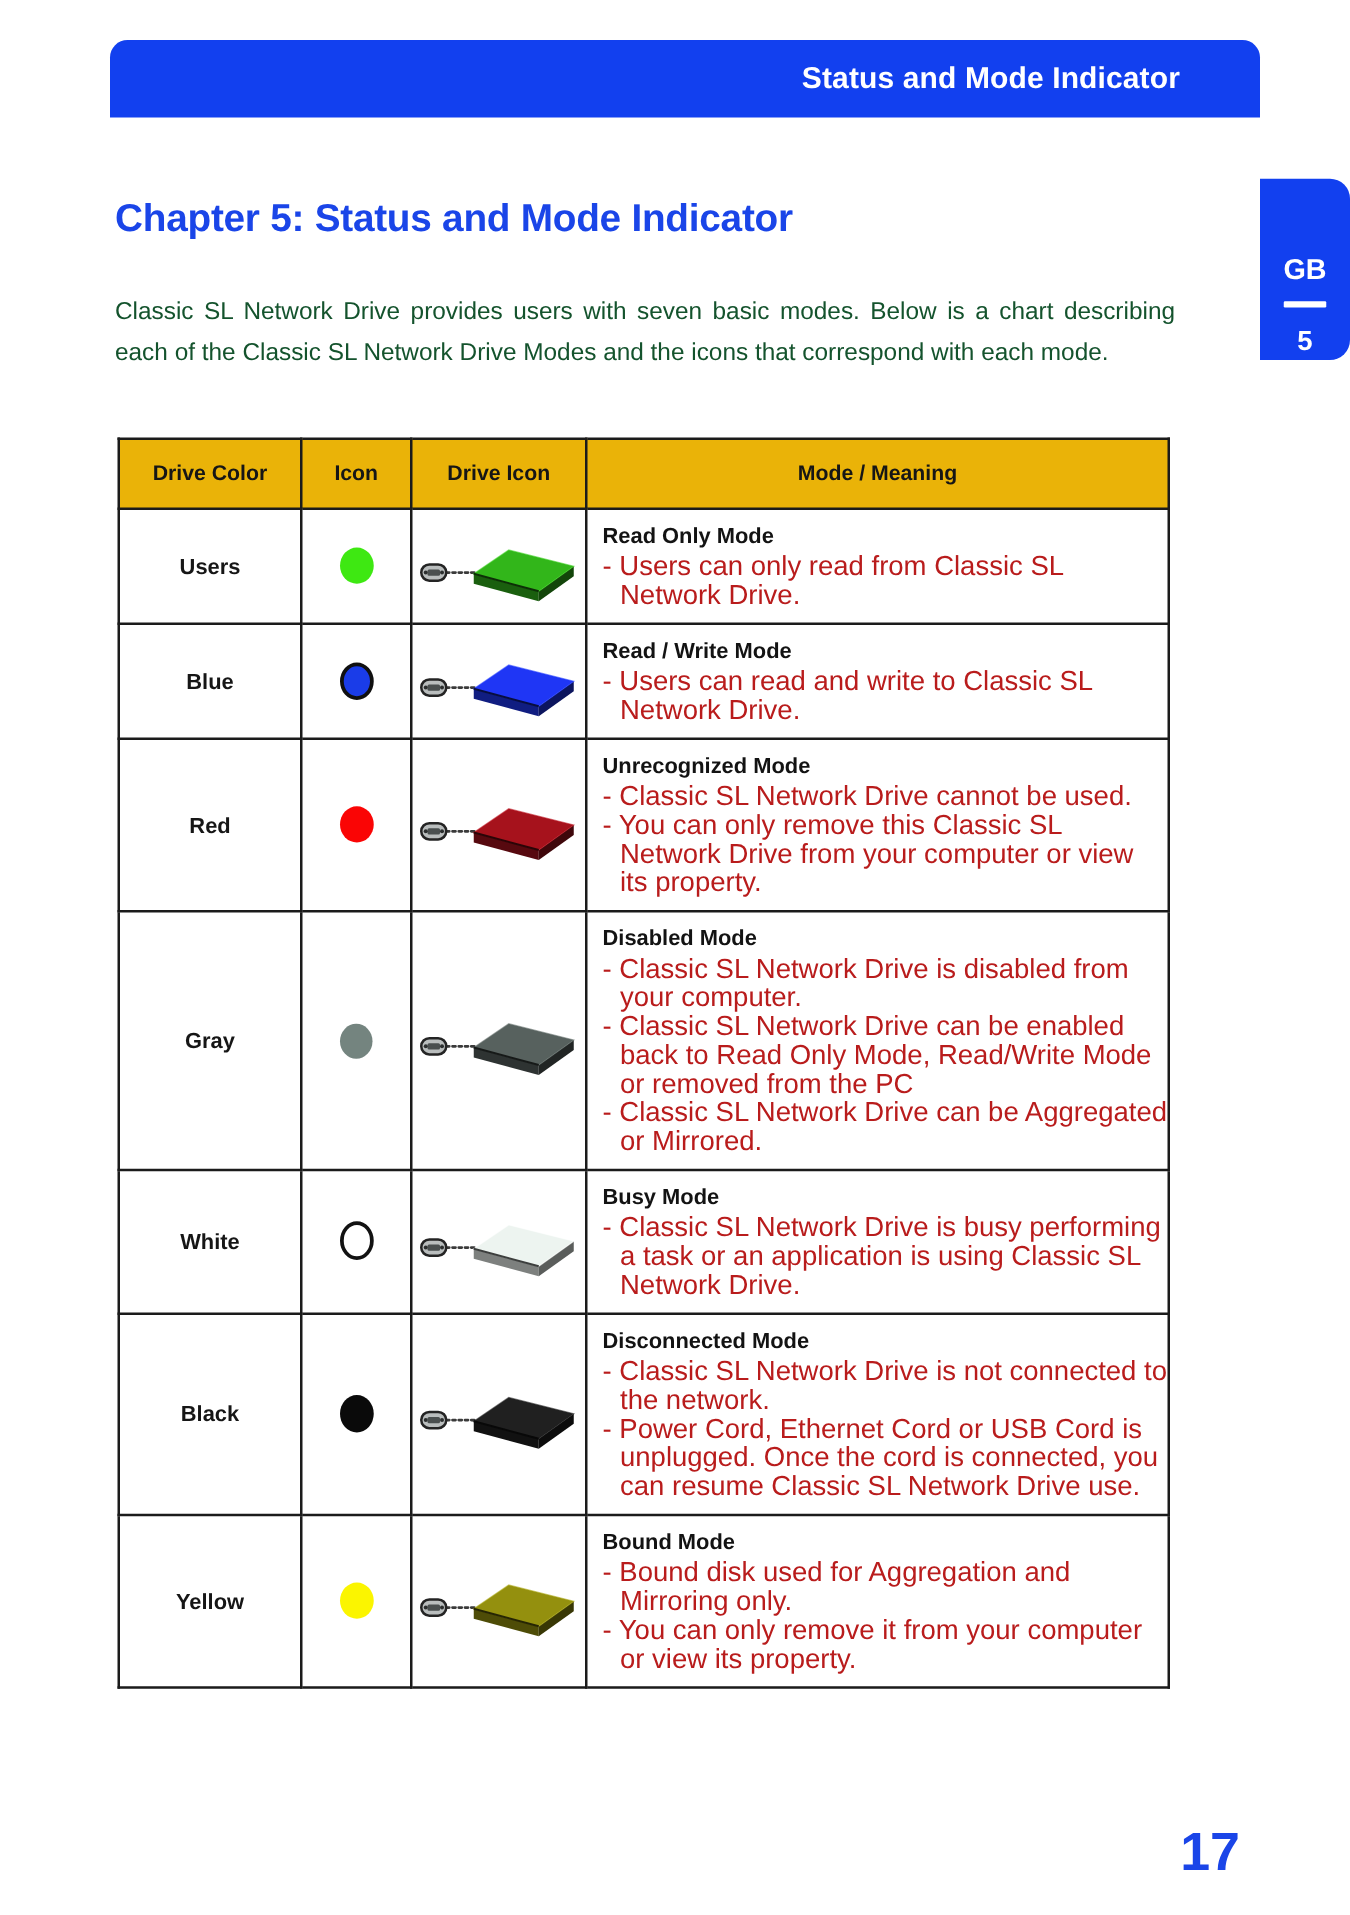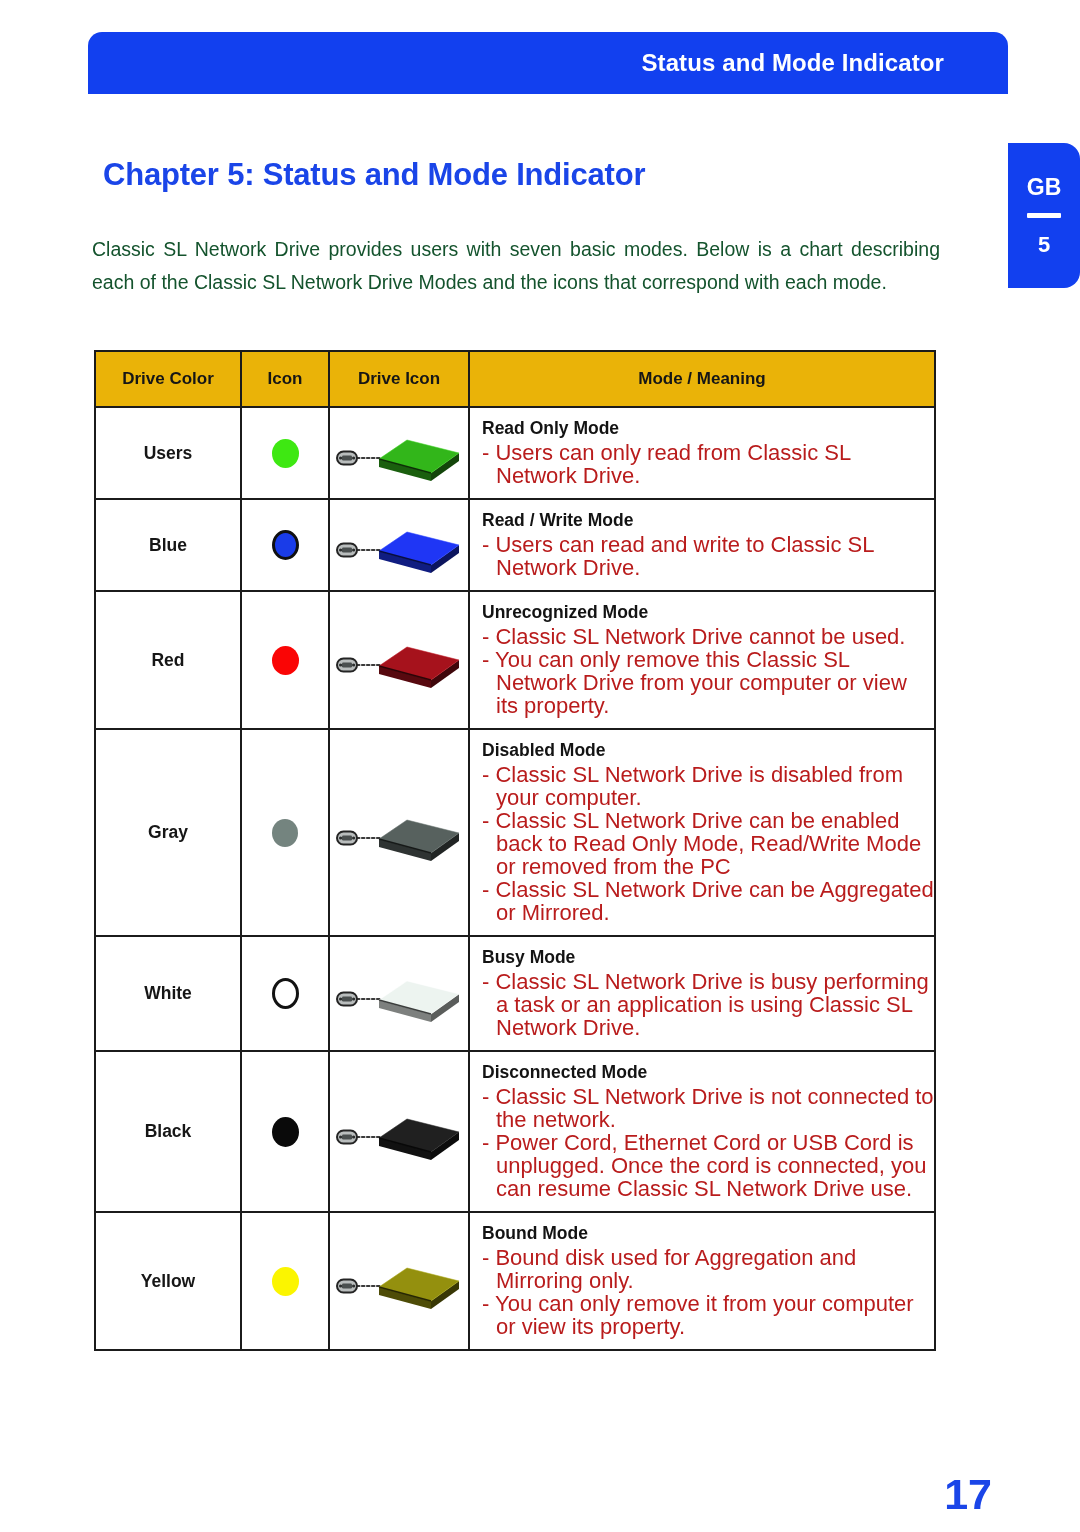--- a/index.html
+++ b/index.html
@@ -44,21 +44,21 @@
     left: 1008px;
     top: 143px;
     width: 72px;
     height: 145px;
     background: #1240ef;
     border-radius: 0 16px 16px 0;
     color: #ffffff;
     display: flex;
     flex-direction: column;
     align-items: center;
-    justify-content: center;
+    justify-content: flex-end;
     box-sizing: border-box;
   }
   .side-tab-gb {
     font-size: 23px;
     font-weight: 700;
     line-height: 1;
     margin-top: 4px;
   }
   .side-tab-rule {
     width: 34px;
@@ -70,21 +70,21 @@
   .side-tab-num {
     font-size: 22px;
     font-weight: 700;
     line-height: 1;
     margin-bottom: 4px;
   }
 
   
   .chapter-title {
     position: absolute;
-    left: 103px;
+    left: 92px;
     top: 136px;
     font-size: 31px;
     font-weight: 700;
     color: #1a45e8;
     letter-spacing: -0.2px;
     white-space: nowrap;
   }
 
   
   .intro {
@@ -189,21 +189,21 @@
     color: #b91c1c;
     padding-left: 14px;
     text-indent: -14px;
     margin: 0;
   }
 
   
   .page-number {
     position: absolute;
     right: 88px;
-    bottom: 16px;
+    bottom: 28px;
     font-size: 43px;
     font-weight: 700;
     color: #1a45e8;
     line-height: 1;
   }
 </style>
 </head>
 <body>
 
 <div class="banner">

